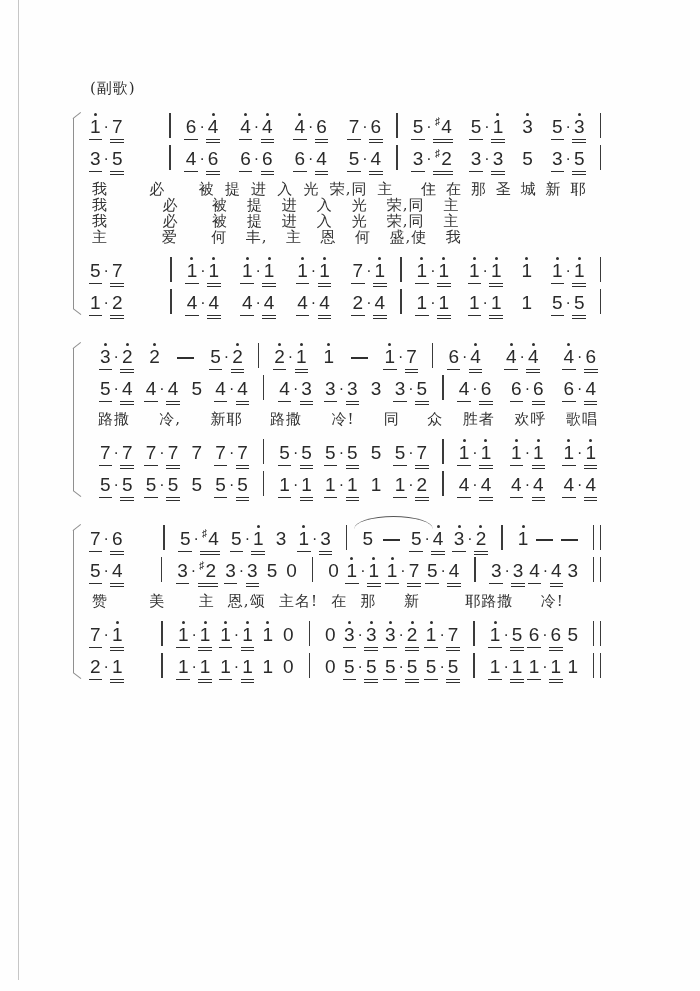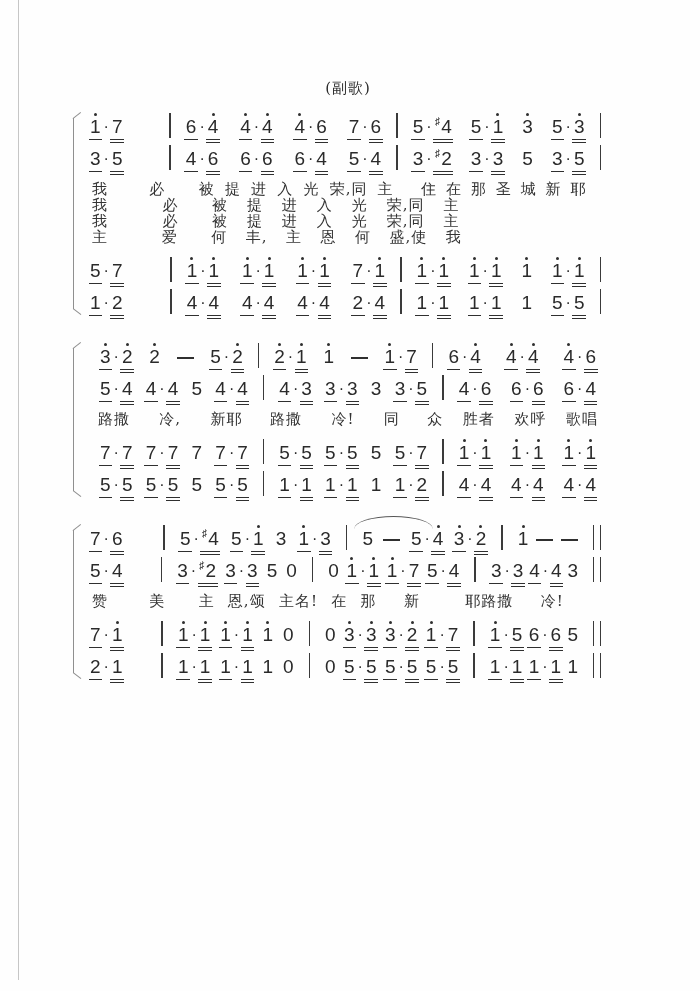--- a/index.html
+++ b/index.html
@@ -1,17 +1,17 @@
 <!DOCTYPE html>
 <html><head>
 <meta charset="utf-8">
 <style>
   html,body{margin:0;padding:0;background:#ffffff;}
   .sheet{position:relative;width:700px;height:991px;background:#fefefe;overflow:hidden;
-         font-family:"Liberation Sans",sans-serif;color:#2a2a2a;text-align:center;}
+         font-family:"Liberation Sans",sans-serif;color:#2a2a2a;}
   .edge{position:absolute;left:18px;top:0;height:980px;width:1px;background:#c6c6c6;}
   .score{position:absolute;left:90px;top:78px;width:516px;}
   .label{font-family:"DejaVu Serif",serif;font-size:15px;line-height:20px;color:#2b2b2b;
          letter-spacing:1px;margin-bottom:6px;}
   .system{position:relative;margin-top:12px;margin-bottom:22px;}
 
   
   .brace{position:absolute;left:-22px;top:4px;bottom:8px;width:12px;}
   .brace .v{position:absolute;left:5px;top:4px;bottom:4px;width:1.4px;background:#8f8f8f;}
   .brace .t1{position:absolute;left:5px;top:4px;width:10px;height:1.4px;background:#8f8f8f;

